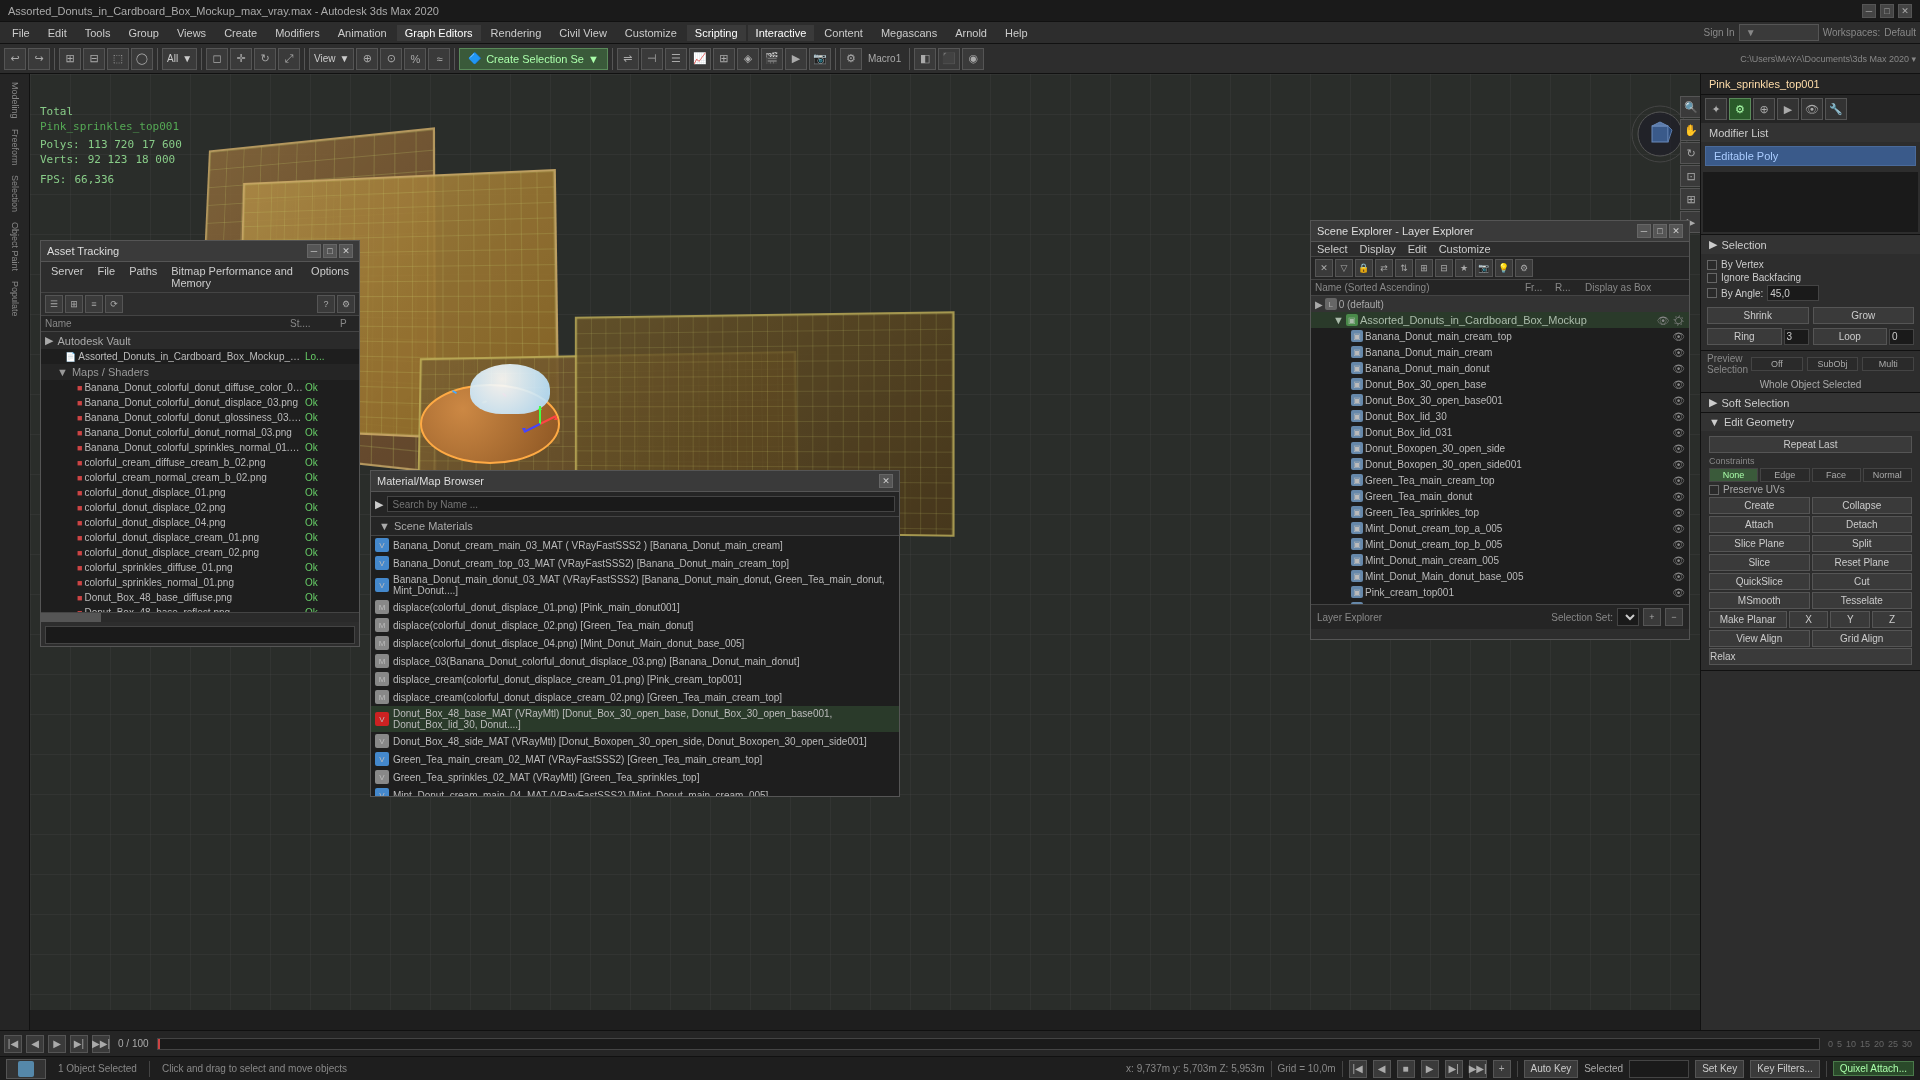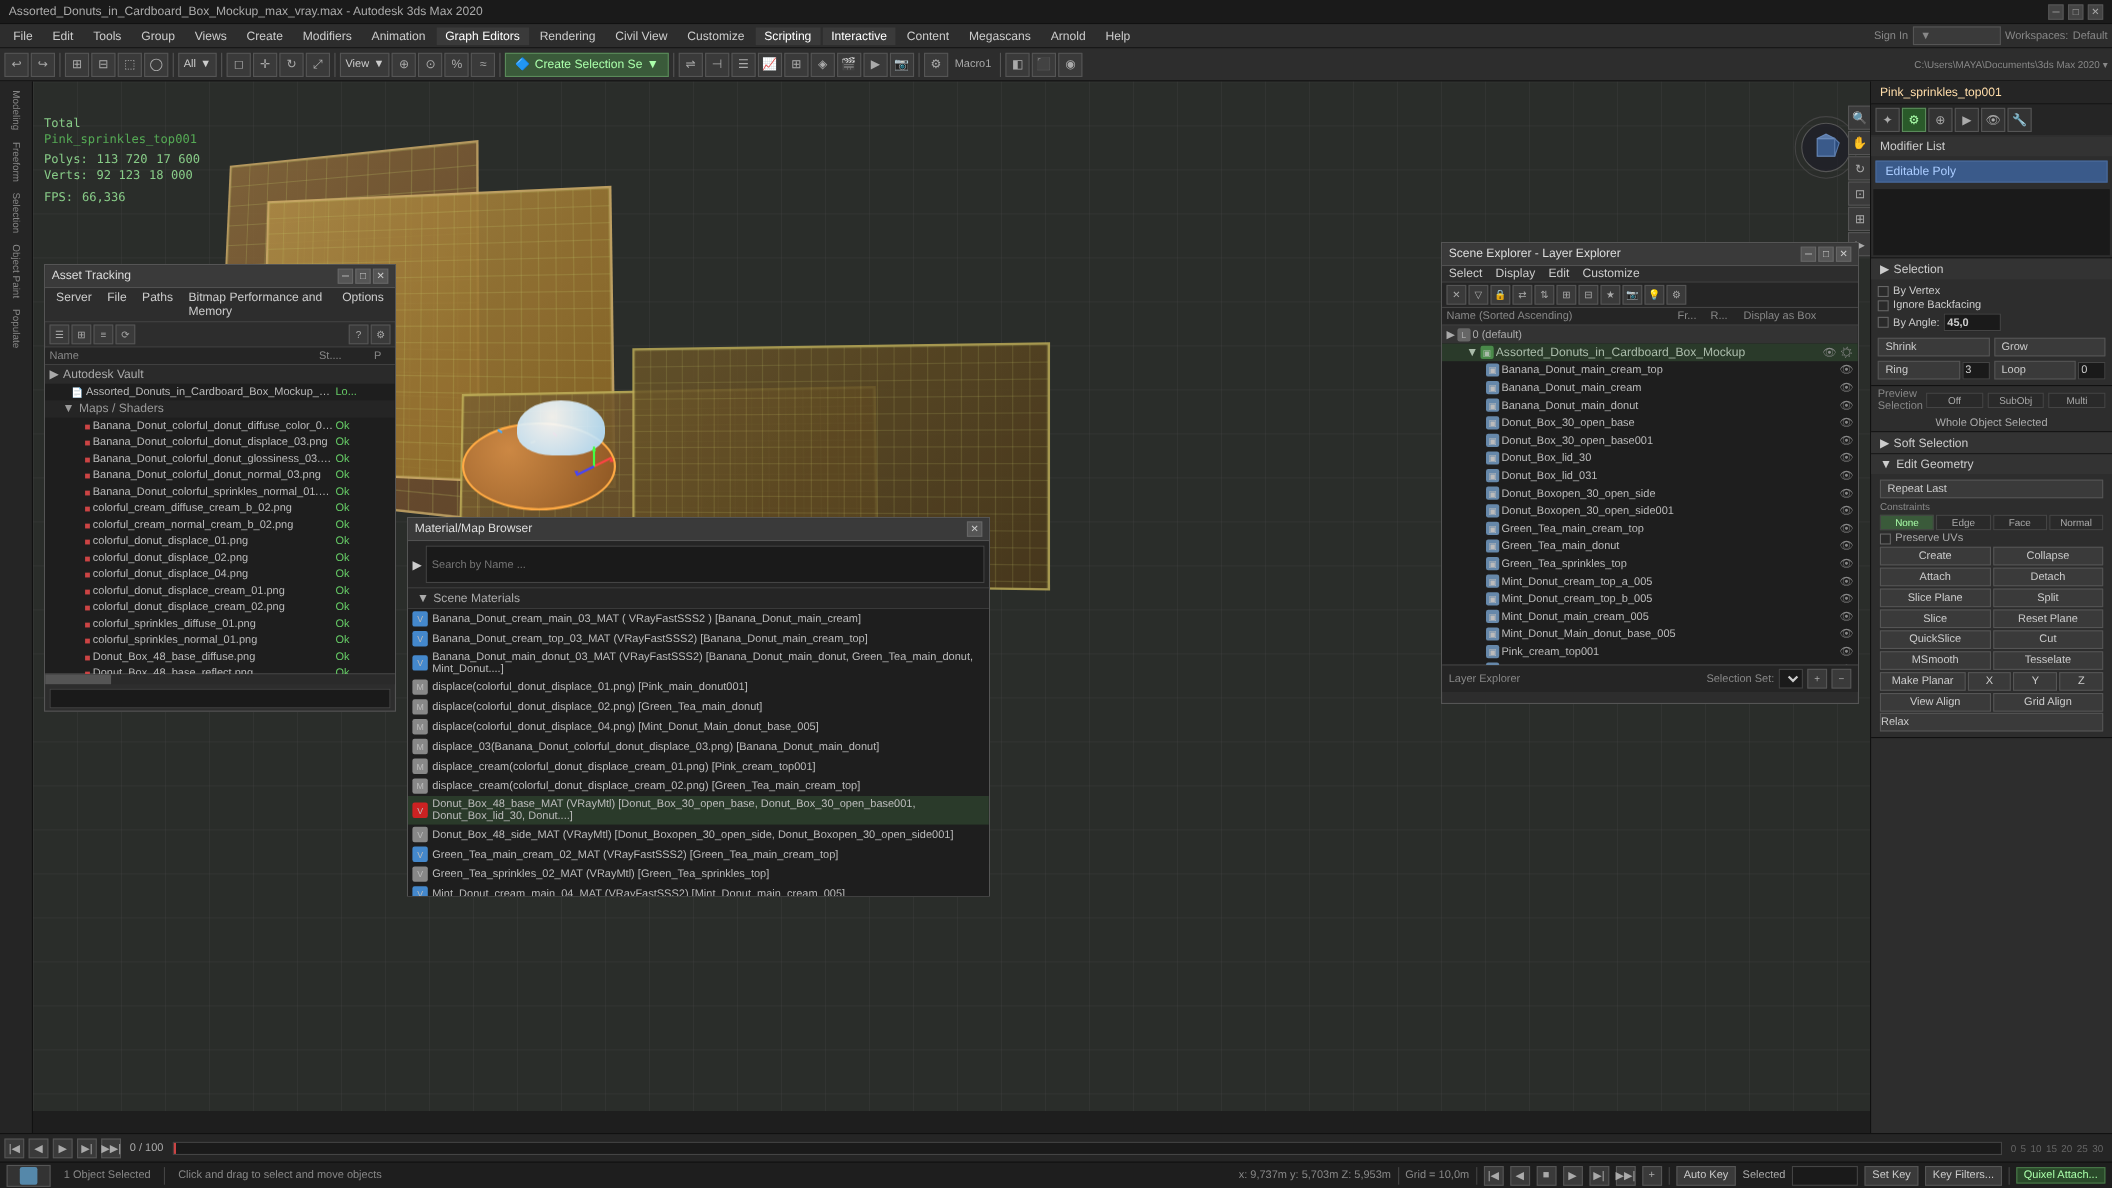--- a/index.html
+++ b/index.html
@@ -325,21 +325,21 @@
       display: flex;
       align-items: center;
       gap: 4px;
       background: #252525;
     }
     .mat-search input {
       background: #1a1a1a;
       border: 1px solid #444;
       color: #ccc;
       flex: 1;
-      height: 34px;
+      height: 16px;
       font-size: 10px;
       padding: 0 4px;
     }
     .mat-section-header {
       background: #252525;
       padding: 3px 8px;
       font-size: 11px;
       color: #aaa;
       border-bottom: 1px solid #444;
       display: flex;
@@ -547,21 +547,21 @@
     
     .edit-geo-btn {
       background: #3a3a3a;
       border: 1px solid #555;
       color: #ccc;
       padding: 2px 6px;
       font-size: 10px;
       cursor: pointer;
       width: 100%;
       margin: 1px 0;
-      text-align: left;
+      text-align: center;
     }
     .constraint-row {
       display: flex;
       gap: 2px;
       margin: 2px 0;
     }
     .constraint-btn {
       background: #2a2a2a;
       border: 1px solid #444;
       color: #aaa;
@@ -898,21 +898,21 @@
           <div class="check-box"></div>
           <span>By Vertex</span>
         </div>
         <div class="check-row">
           <div class="check-box"></div>
           <span>Ignore Backfacing</span>
         </div>
         <div class="check-row">
           <div class="check-box"></div>
           <span>By Angle:</span>
-          <input class="num-input" style="width: 52px; font-weight: bold;" value="45,0">
+          <input class="num-input" style="width: 52px;" value="45,0">
         </div>
         <div style="display:flex;gap:4px;margin-top:4px;">
           <button class="edit-geo-btn" style="flex:1;">Shrink</button>
           <button class="edit-geo-btn" style="flex:1;">Grow</button>
         </div>
         <div style="display:flex;gap:4px;margin-top:2px;">
           <div style="flex:1;display:flex;align-items:center;gap:2px;">
             <button class="edit-geo-btn" style="flex:1;">Ring</button>
             <input class="num-input" style="width: 25px;" value="3">
           </div>

